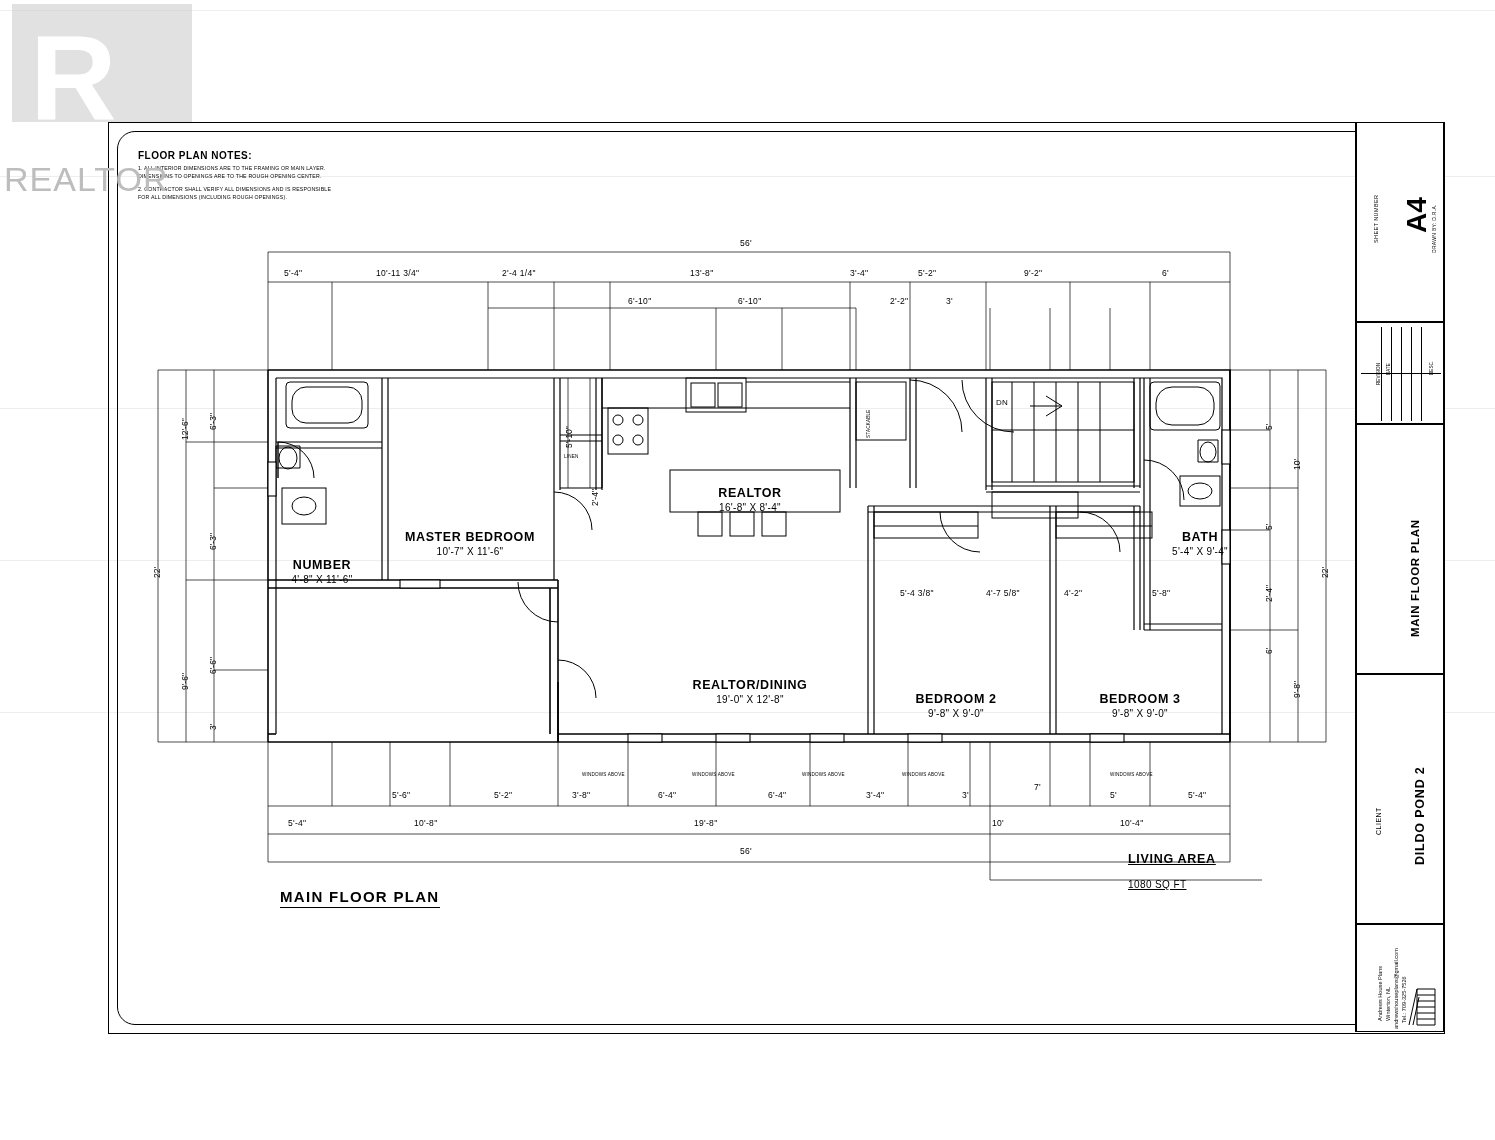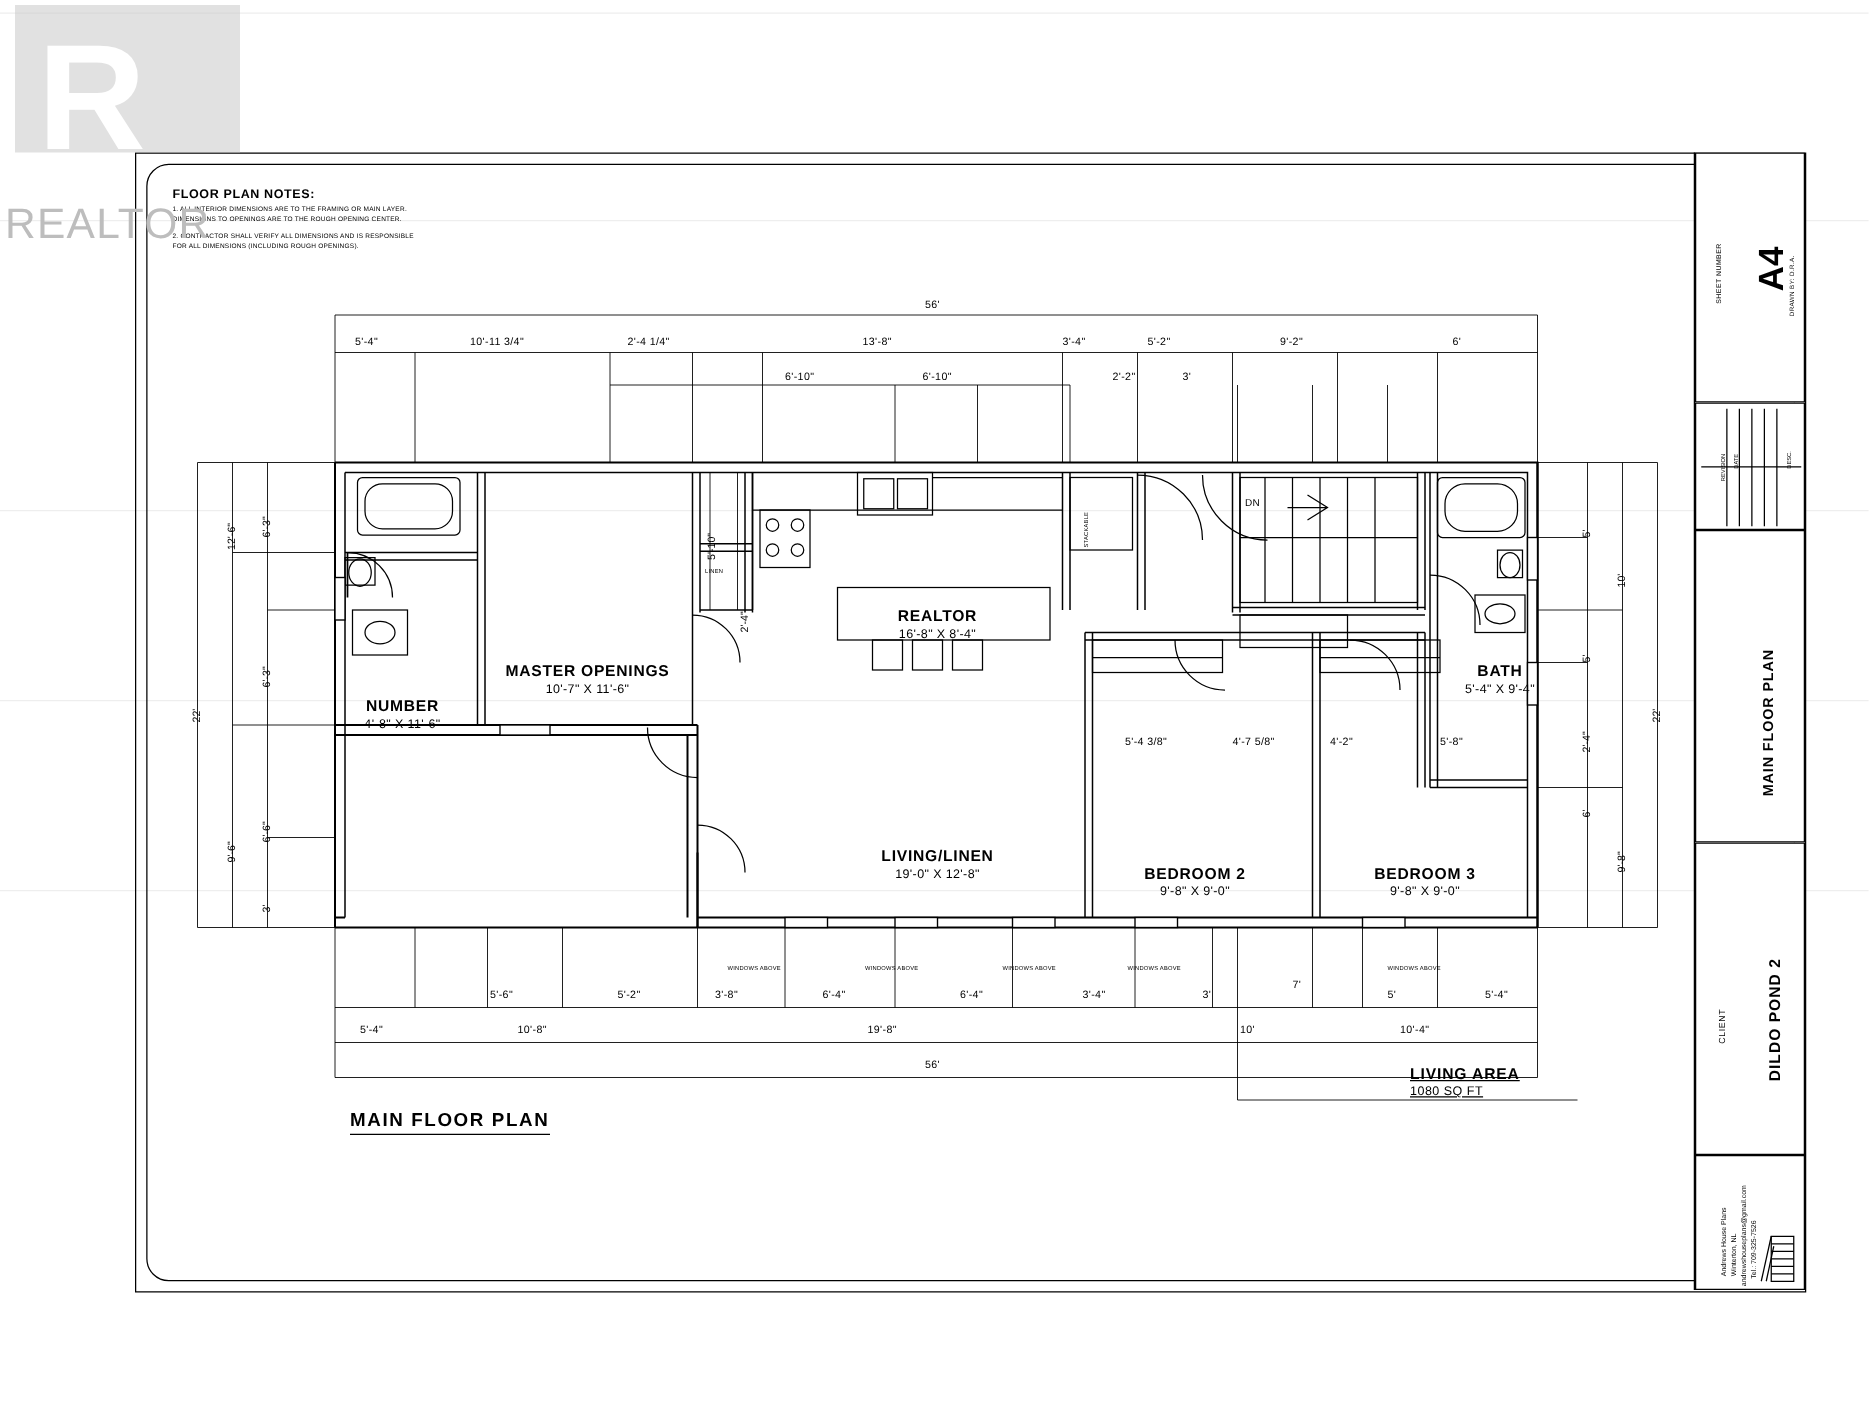--- a/index.html
+++ b/index.html
@@ -40,21 +40,21 @@
   .room .rn{font-size:12.5px;font-weight:700;letter-spacing:.6px;}
   .room .rd{font-size:10px;margin-top:2px;letter-spacing:.3px;}
   .tiny{position:absolute;font-size:4.6px;letter-spacing:.2px;white-space:nowrap;}
   .tiny-r{position:absolute;font-size:4.6px;letter-spacing:.2px;white-space:nowrap;transform-origin:left top;transform:rotate(-90deg);}
   .dimv{position:absolute;font-size:8.5px;white-space:nowrap;transform-origin:left top;transform:rotate(-90deg);}
 
   #maintitle{position:absolute;left:280px;top:888px;font-size:15px;font-weight:700;letter-spacing:1.3px;
              border-bottom:1.8px solid #000;padding-bottom:2px;}
   #livingarea{position:absolute;left:1128px;top:852px;text-align:left;text-decoration:underline;}
   #livingarea .la1{font-size:12.5px;font-weight:700;letter-spacing:.7px;}
-  #livingarea .la2{font-size:10px;letter-spacing:.4px;margin-top:2px;}
+  #livingarea .la2{font-size:10px;letter-spacing:.4px;margin-top:13px;}
   .svgwrap{position:absolute;left:0;top:0;width:1180px;height:680px;}
 </style>
 </head>
 <body>
 
 <div class="scan" style="top:10px"></div>
 <div class="scan" style="top:176px"></div>
 <div class="scan" style="top:408px"></div>
 <div class="scan" style="top:560px"></div>
 <div class="scan" style="top:712px"></div>
@@ -341,36 +341,36 @@
       </g>
     </g>
   </svg>
 
   <div class="room" style="left:112px;top:328px;width:120px;">
     <div class="rn">NUMBER</div>
     <div class="rd">4'-8" X 11'-6"</div>
   </div>
 
   <div class="room" style="left:210px;top:300px;width:220px;">
-    <div class="rn">MASTER OPENINGS</div>
+    <div class="rn">MASTER BEDROOM</div>
     <div class="rd">10'-7" X 11'-6"</div>
   </div>
 
   <div class="room" style="left:500px;top:256px;width:200px;">
     <div class="rn">REALTOR</div>
     <div class="rd">16'-8" X 8'-4"</div>
   </div>
 
   <div class="room" style="left:990px;top:300px;width:120px;">
     <div class="rn">BATH</div>
     <div class="rd">5'-4" X 9'-4"</div>
   </div>
 
   <div class="room" style="left:490px;top:448px;width:220px;">
-    <div class="rn">LIVING/LINEN</div>
+    <div class="rn">REALTOR/DINING</div>
     <div class="rd">19'-0" X 12'-8"</div>
   </div>
 
   <div class="room" style="left:716px;top:462px;width:180px;">
     <div class="rn">BEDROOM 2</div>
     <div class="rd">9'-8" X 9'-0"</div>
   </div>
 
   <div class="room" style="left:900px;top:462px;width:180px;">
     <div class="rn">BEDROOM 3</div>

